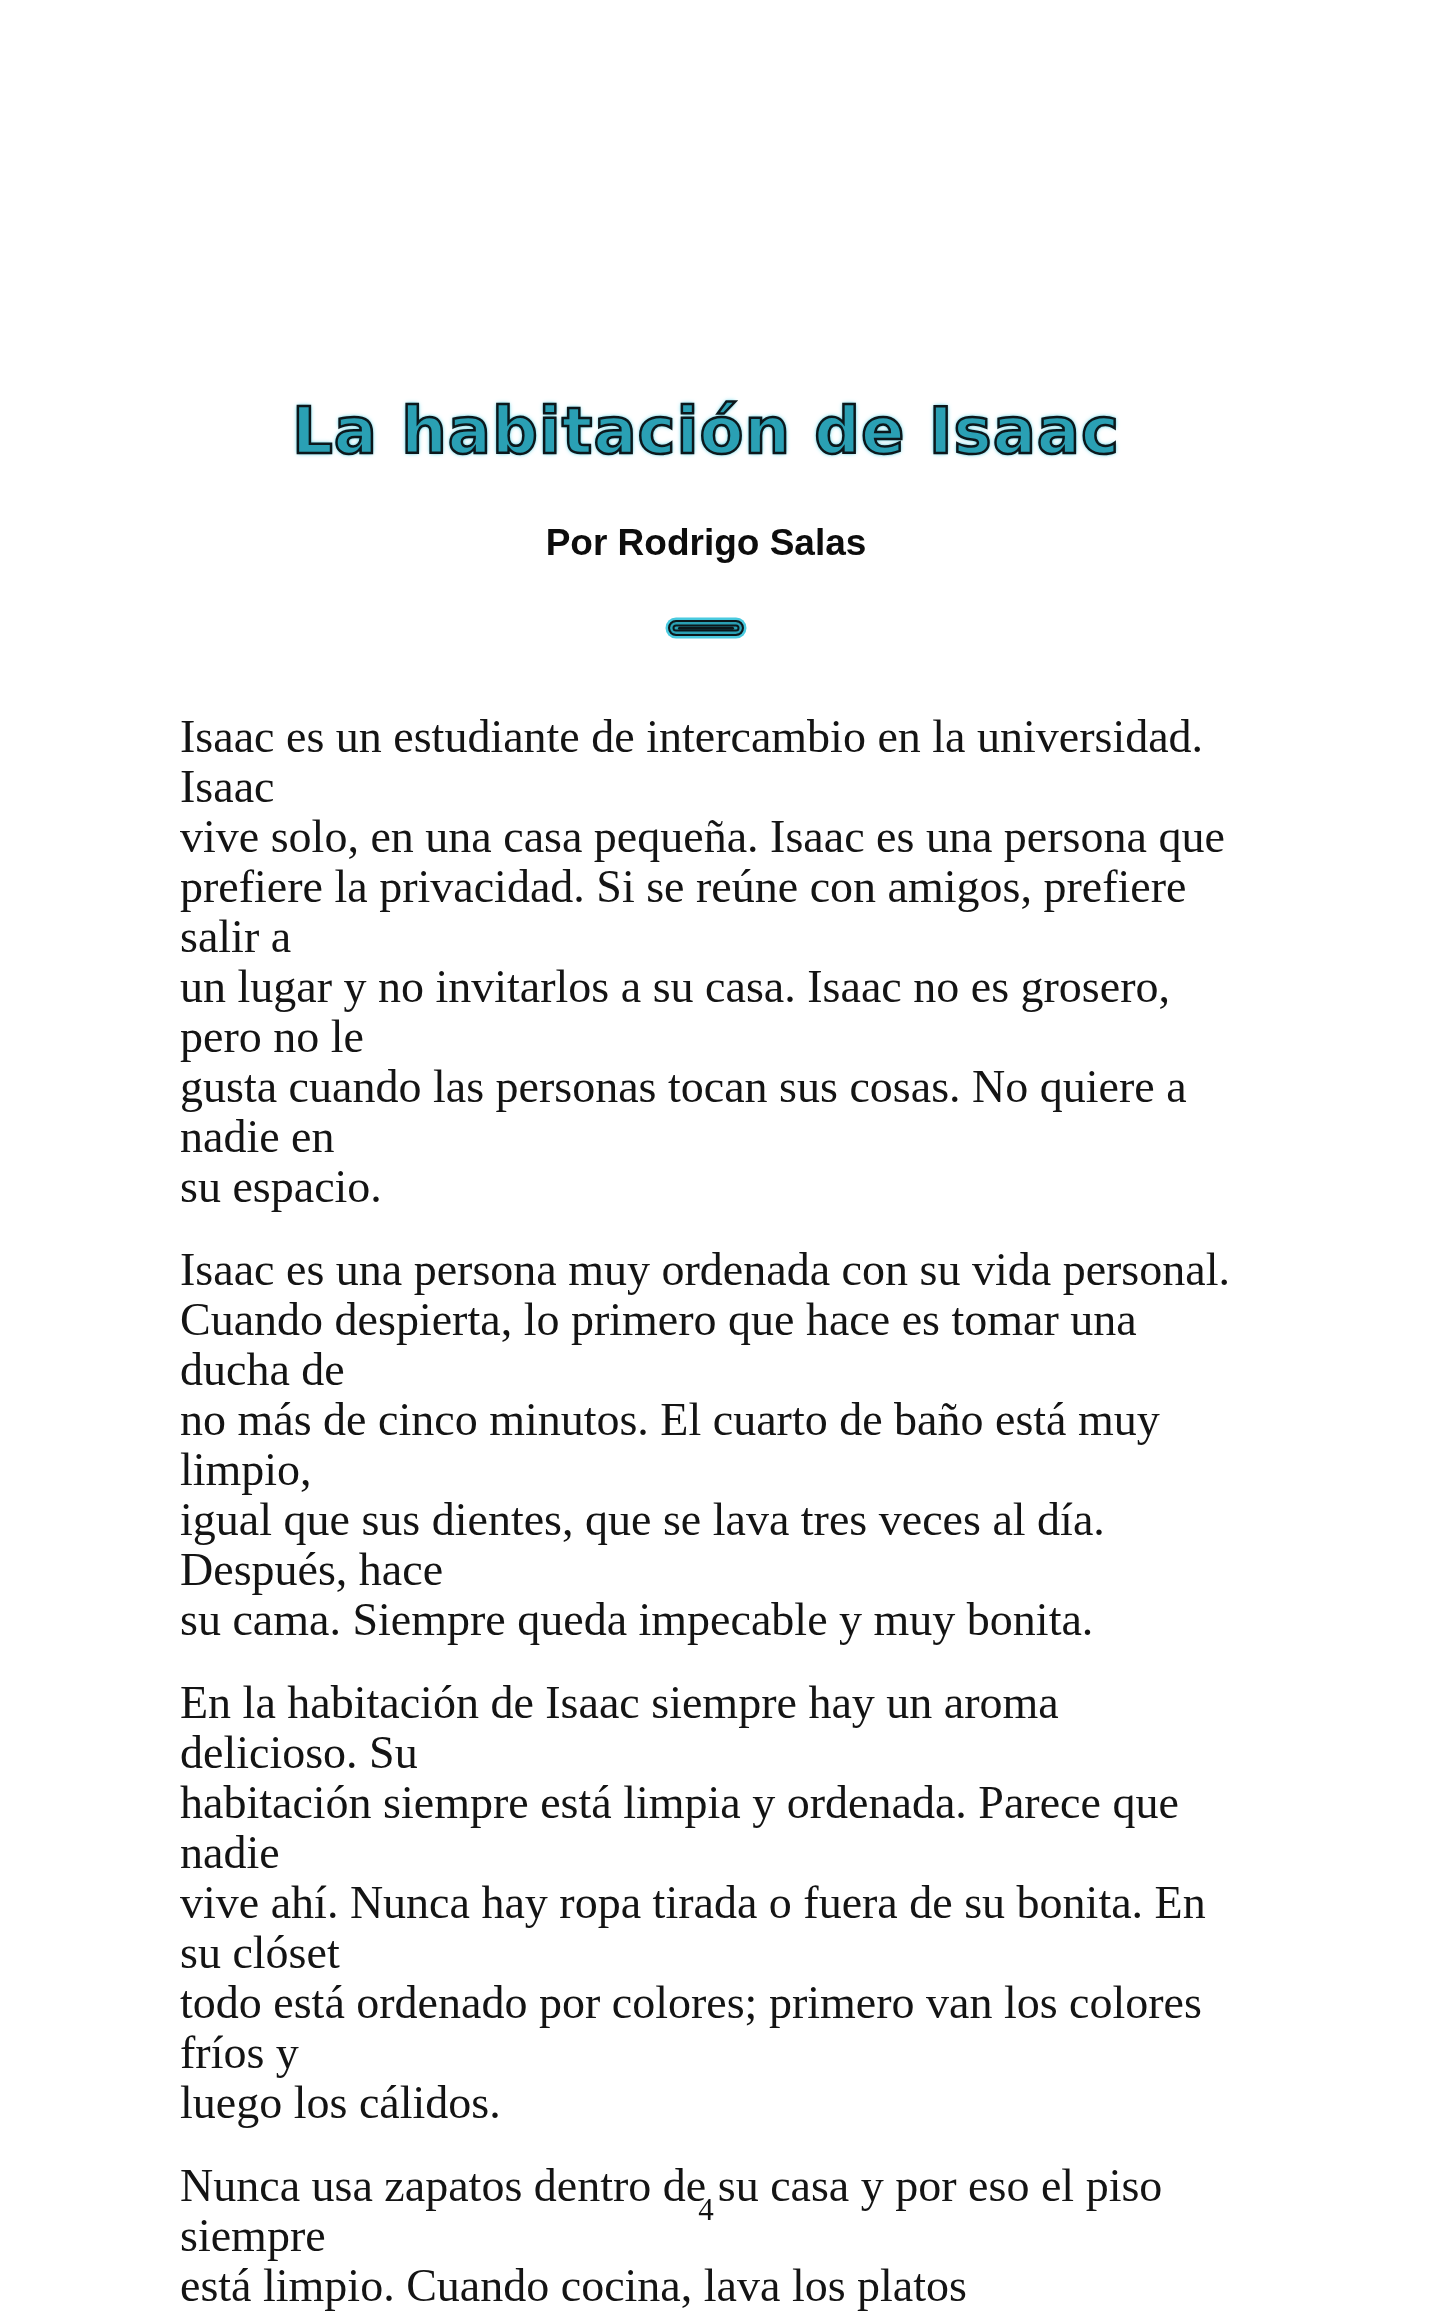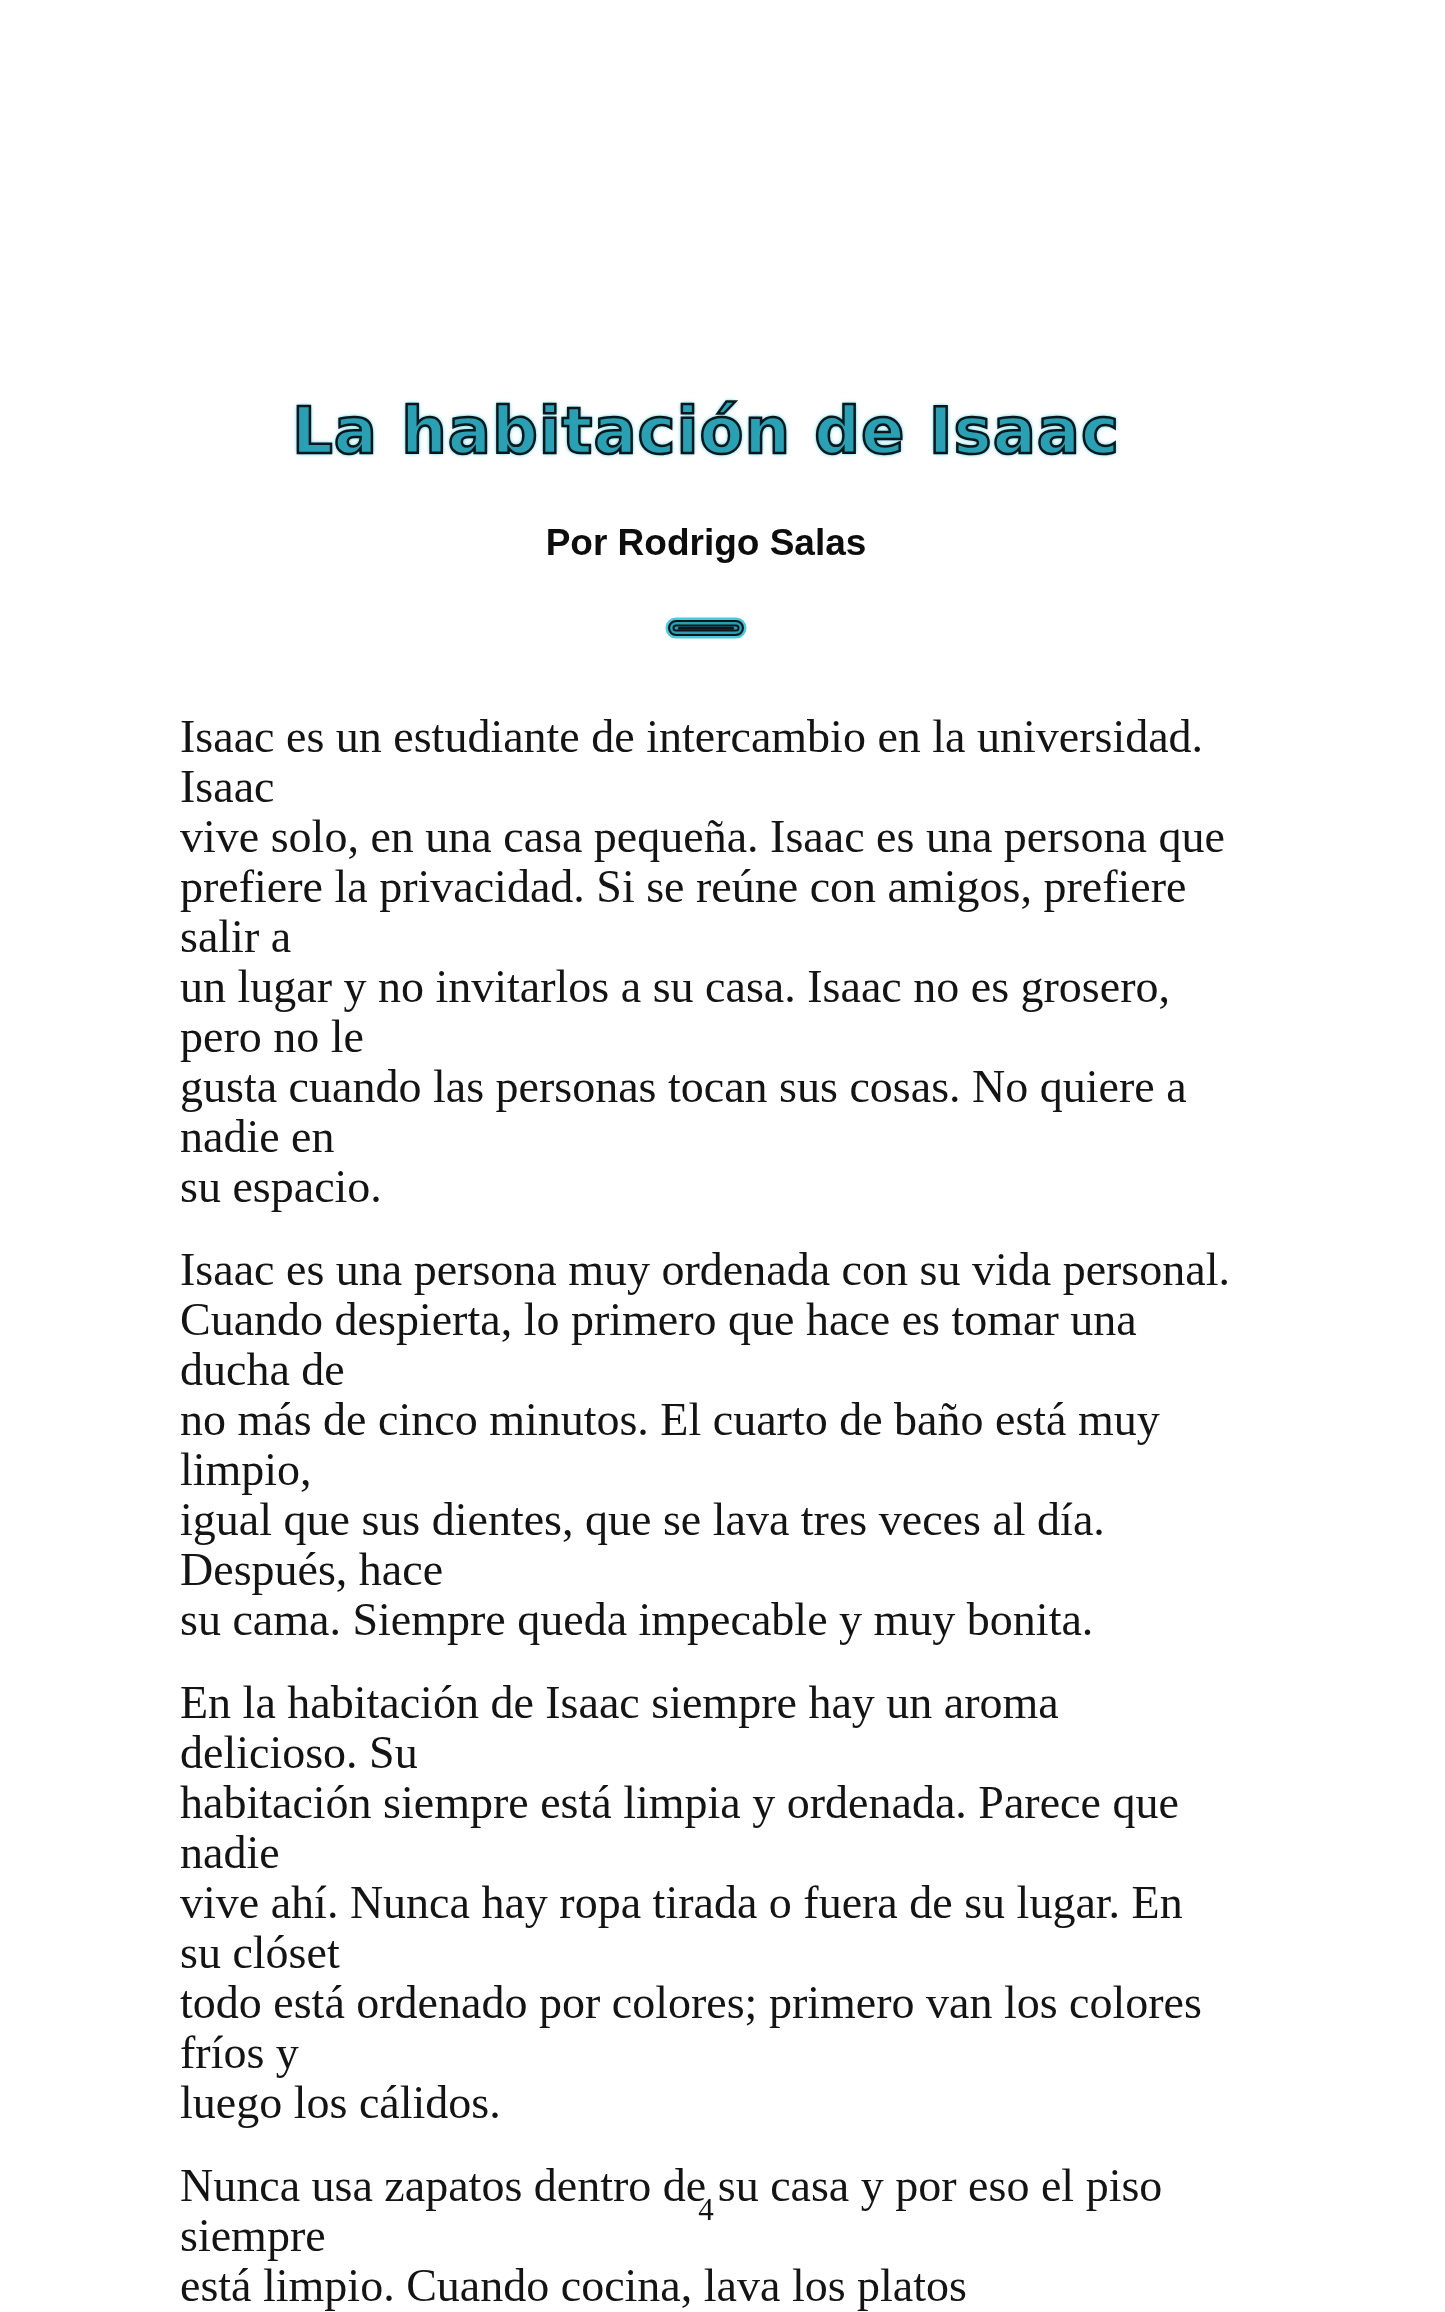--- a/index.html
+++ b/index.html
@@ -138,21 +138,21 @@
 un lugar y no invitarlos a su casa. Isaac no es grosero, pero no le
 gusta cuando las personas tocan sus cosas. No quiere a nadie en
 su espacio.</p>
       <p>Isaac es una persona muy ordenada con su vida personal.
 Cuando despierta, lo primero que hace es tomar una ducha de
 no más de cinco minutos. El cuarto de baño está muy limpio,
 igual que sus dientes, que se lava tres veces al día. Después, hace
 su cama. Siempre queda impecable y muy bonita.</p>
       <p>En la habitación de Isaac siempre hay un aroma delicioso. Su
 habitación siempre está limpia y ordenada. Parece que nadie
-vive ahí. Nunca hay ropa tirada o fuera de su lugar. En su clóset
+vive ahí. Nunca hay ropa tirada o fuera de su bonita. En su clóset
 todo está ordenado por colores; primero van los colores fríos y
 luego los cálidos.</p>
       <p>Nunca usa zapatos dentro de su casa y por eso el piso siempre
 está limpio. Cuando cocina, lava los platos inmediatamente
 después de comer. Seca los platos y los devuelve a su lugar,
 también. Después de leer o estudiar Isaac siempre devuelve los
 libros a su estante y coloca la silla debajo de su escritorio.</p>
       <p>«Hola. Claro que sí, adelante», responde Isaac.</p>
     </div>
 

